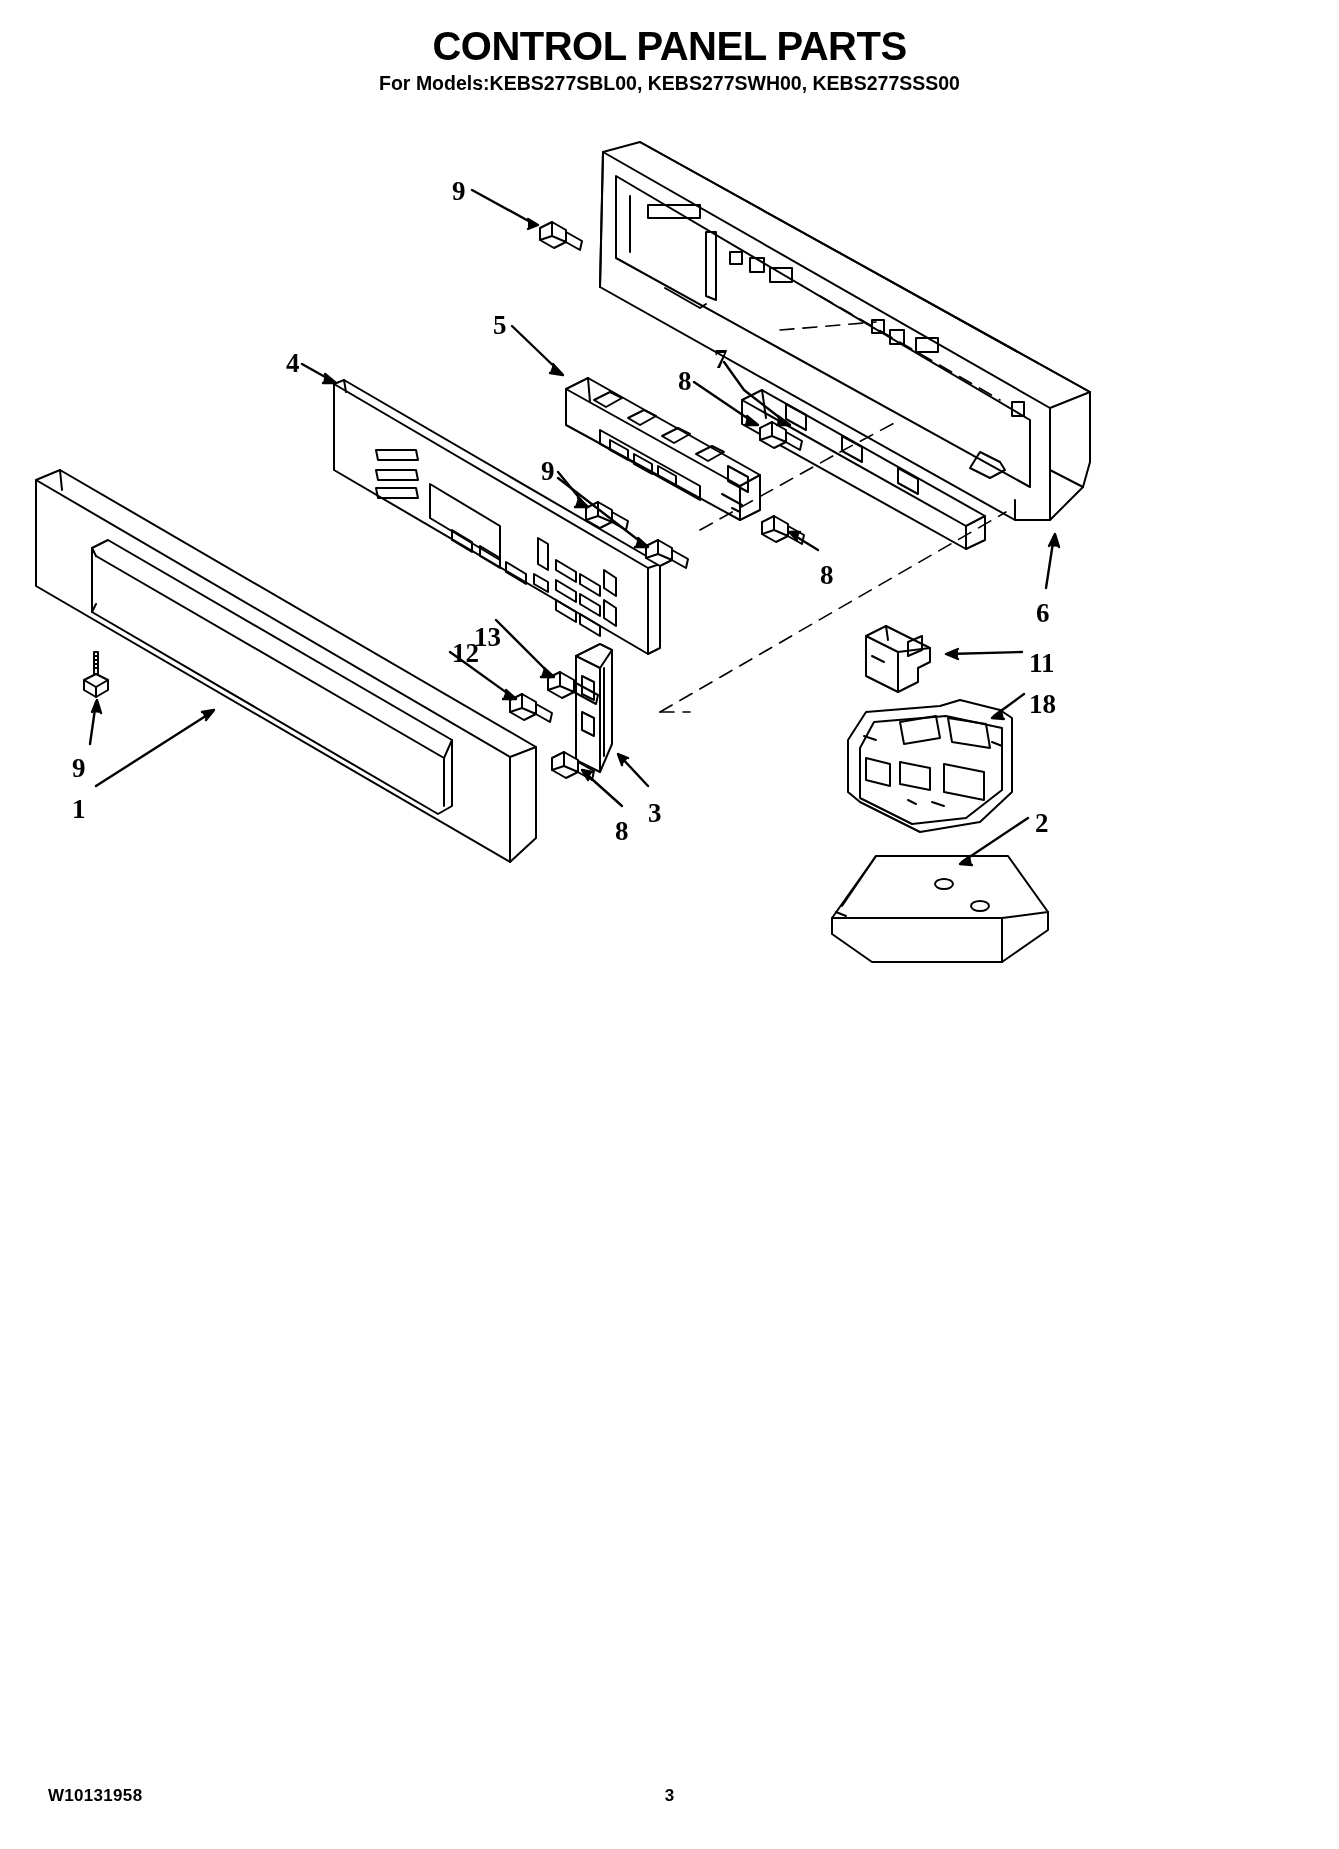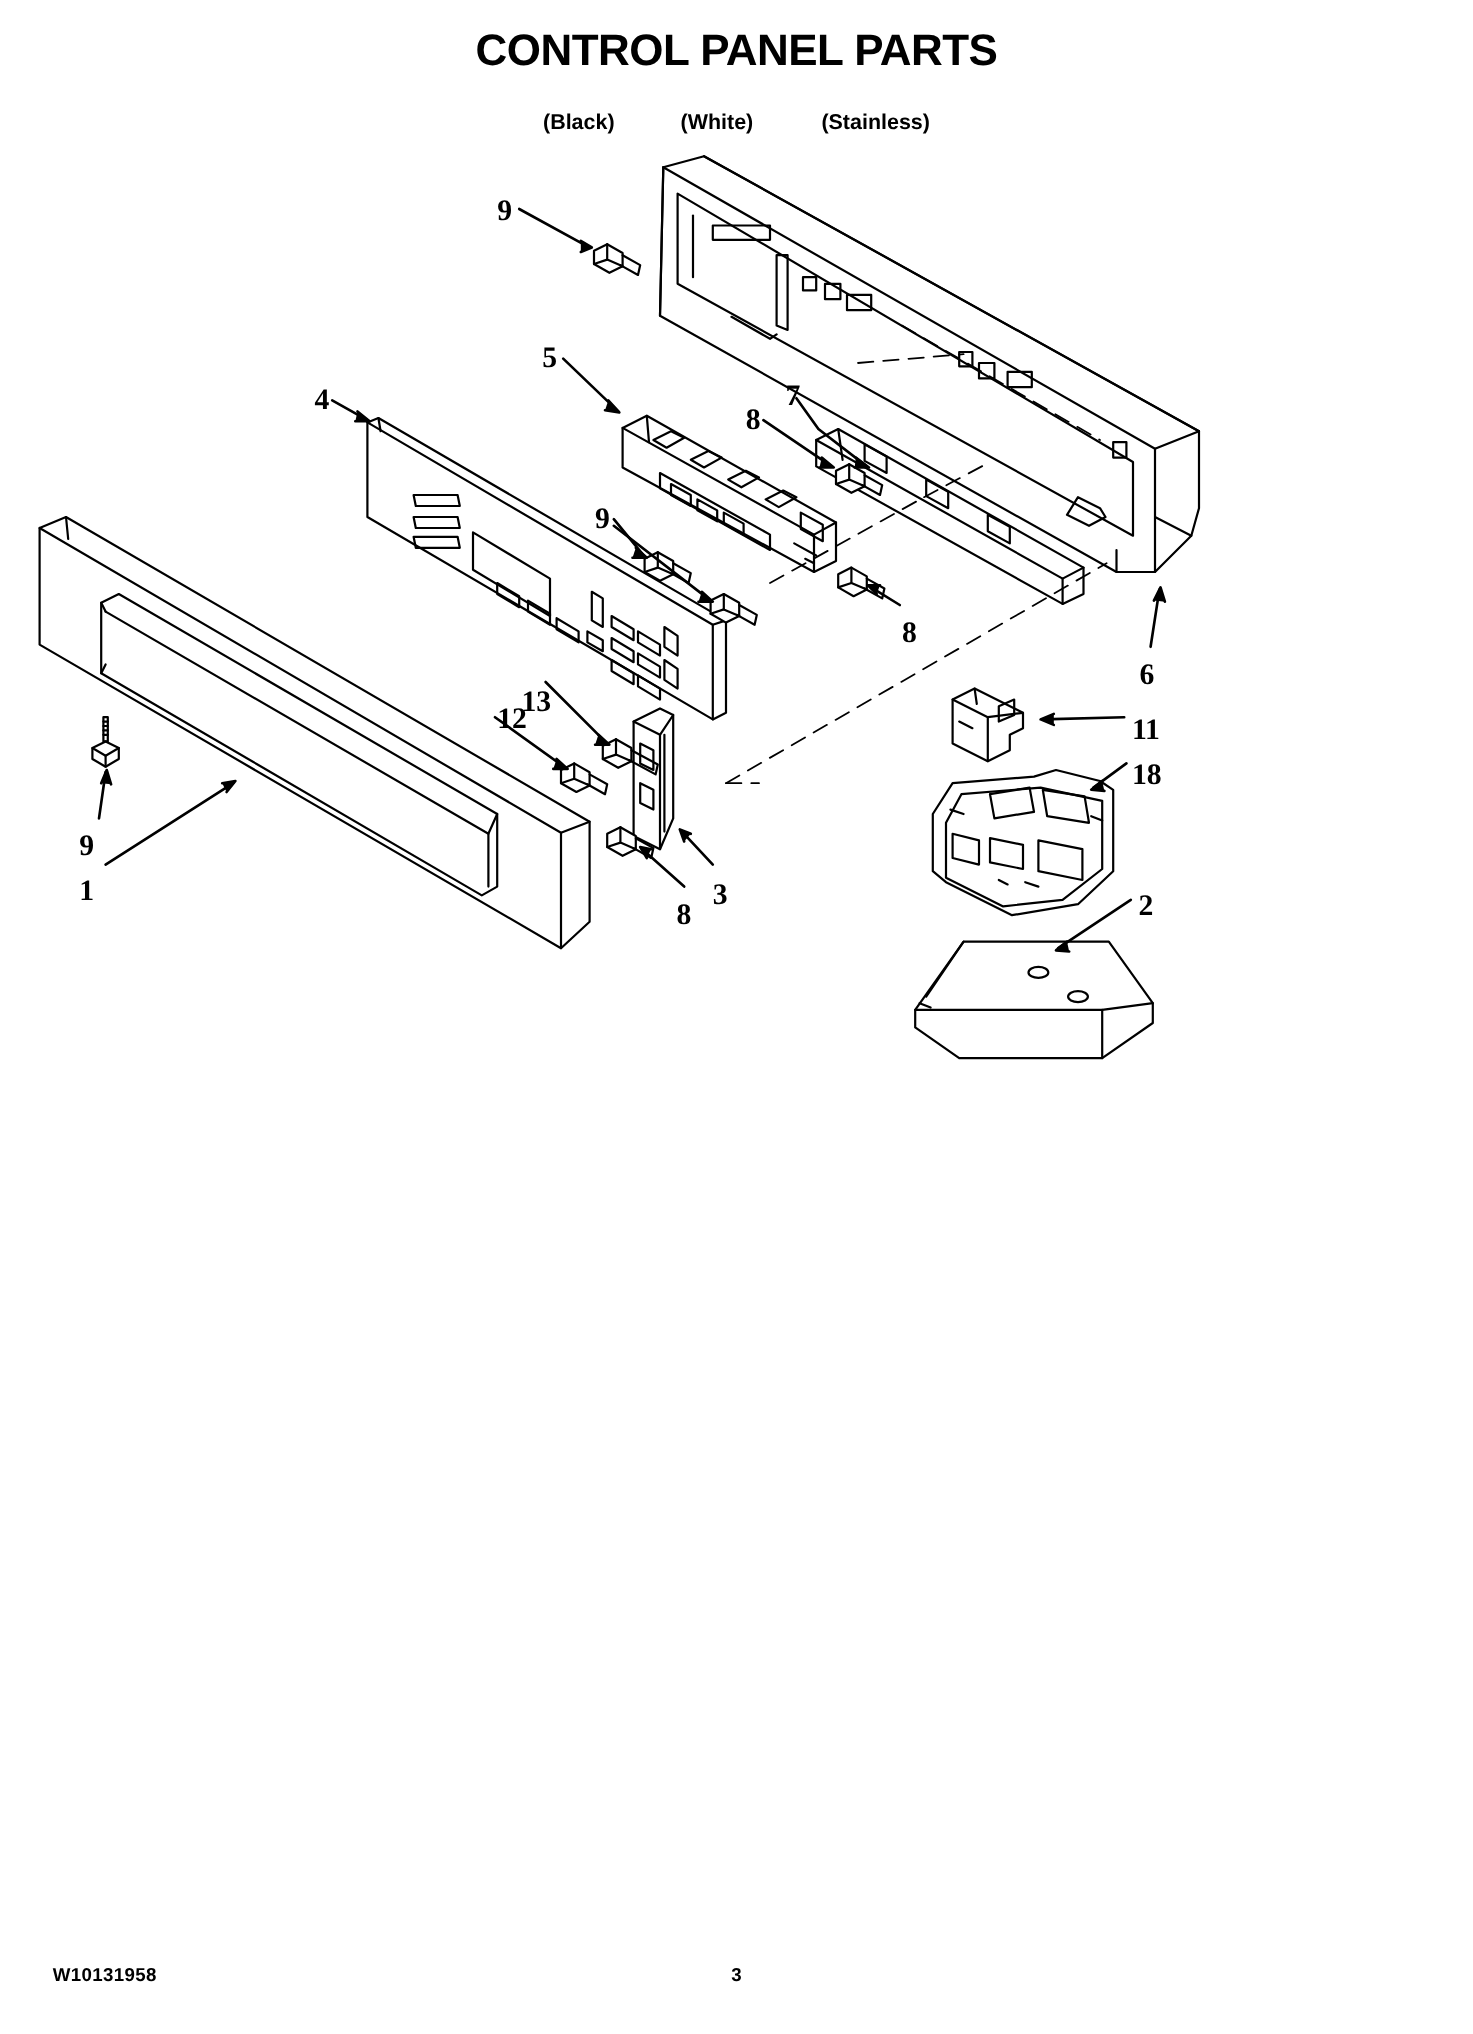--- a/index.html
+++ b/index.html
@@ -85,23 +85,21 @@
     width: 1339px;
     height: 1849px;
   }
 </style>
 </head>
 <body>
 
 <div id="sheet">
 
   <div class="title">CONTROL PANEL PARTS</div>
-  <div class="finishes">
-    <span>(Black)</span><span class="fin-gap1"></span><span>(White)</span><span class="fin-gap2"></span><span>(Stainless)</span>
-  </div>
+  <div class="subtitle">For Models:KEBS277SBL00, KEBS277SWH00, KEBS277SSS00</div>
 
   <svg class="art" viewBox="0 0 1339 1849">
     <g fill="none" stroke="#000" stroke-width="2" stroke-linejoin="round" stroke-linecap="round">
 
       <g>
         <path d="M603,152 L640,142 L1090,392 L1090,462 L1083,487 L1050,520 L1015,520 L600,287 Z" fill="#fff"></path>
         <path d="M603,152 L600,287"></path>
         <path d="M640,142 L1090,392"></path>
         <path d="M603,152 L1050,408"></path>
         <path d="M1050,408 L1050,520"></path>

